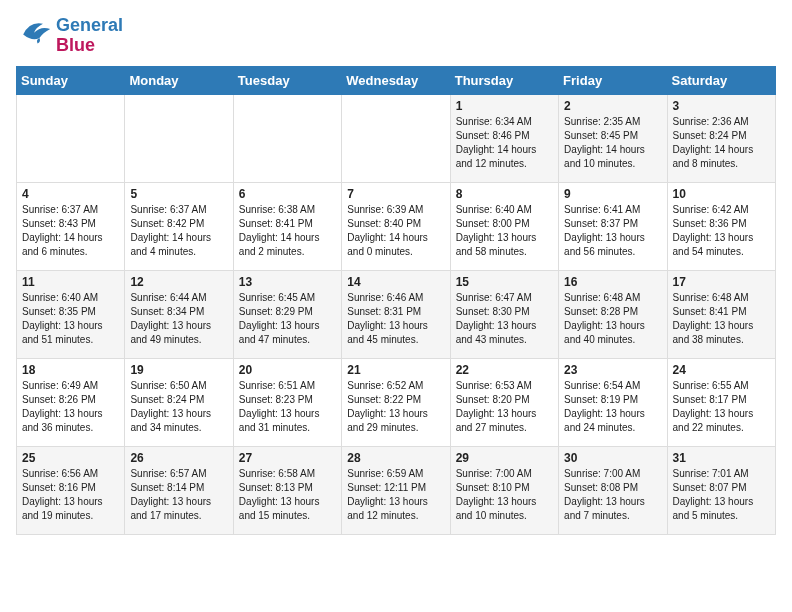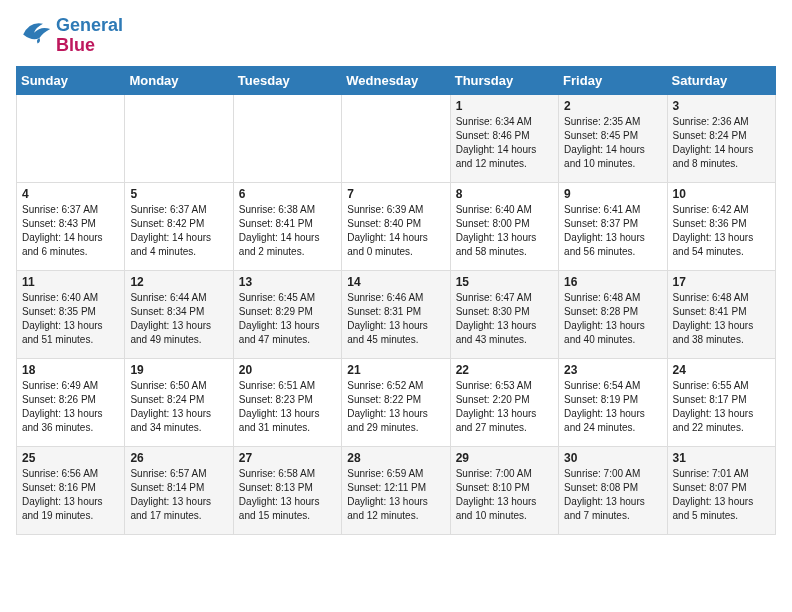--- a/index.html
+++ b/index.html
@@ -301,21 +301,21 @@
       <div class="cell-content">
         <span>Sunrise: 6:52 AM</span><br>
         <span>Sunset: 8:22 PM</span><br>
         <span>Daylight: 13 hours and 29 minutes.</span>
       </div>
         </td>
         <td>
           <div class="day-num">22</div>
       <div class="cell-content">
         <span>Sunrise: 6:53 AM</span><br>
-        <span>Sunset: 2:20 PM</span><br>
+        <span>Sunset: 8:20 PM</span><br>
         <span>Daylight: 13 hours and 27 minutes.</span>
       </div>
         </td>
         <td>
           <div class="day-num">23</div>
       <div class="cell-content">
         <span>Sunrise: 6:54 AM</span><br>
         <span>Sunset: 8:19 PM</span><br>
         <span>Daylight: 13 hours and 24 minutes.</span>
       </div>

